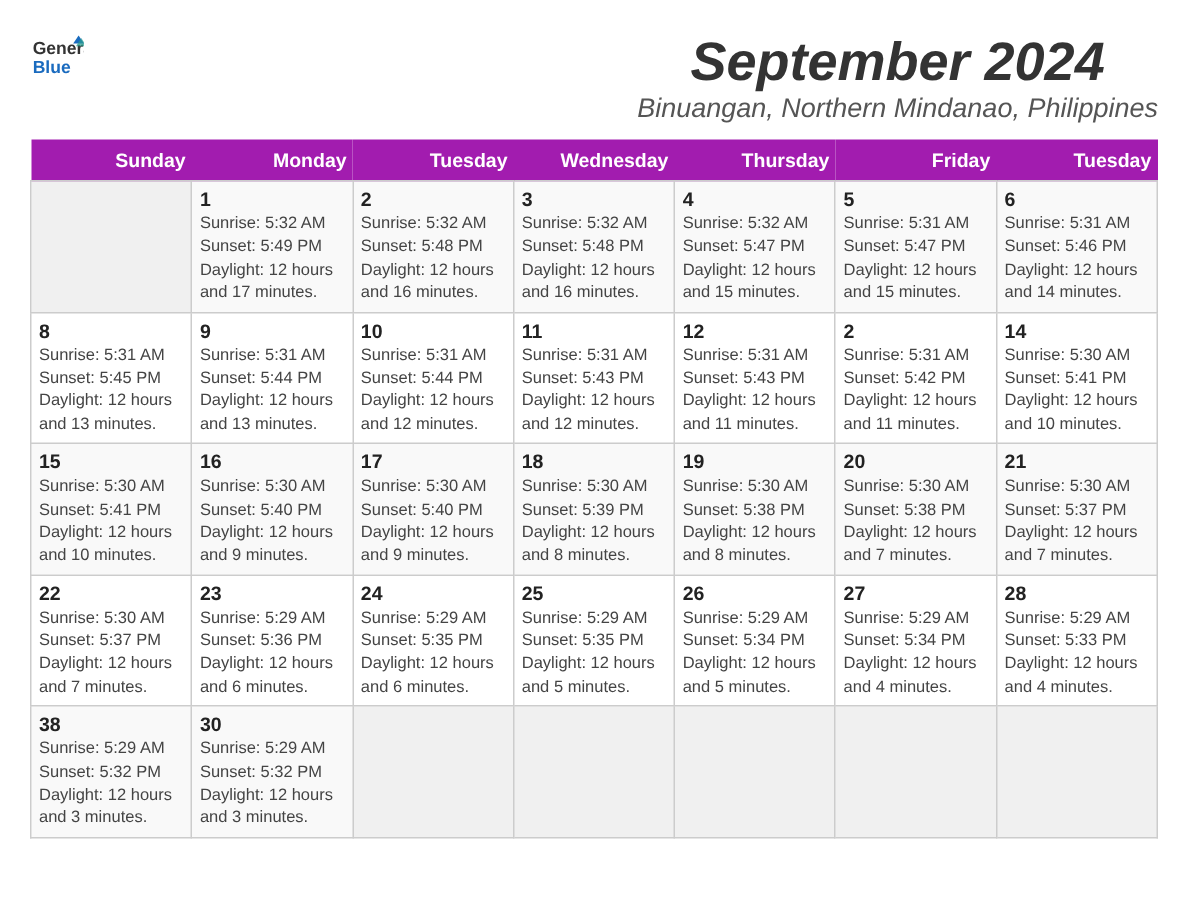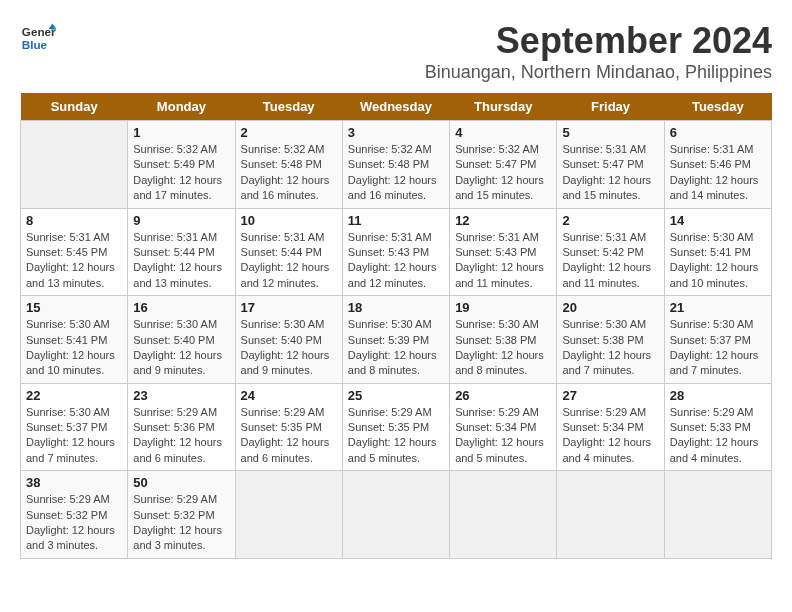--- a/index.html
+++ b/index.html
@@ -19,41 +19,42 @@
     .logo {
       display: flex;
       align-items: center;
       gap: 4px;
     }
     .logo-icon {
       width: 36px;
       height: 36px;
     }
     .title-area {
-      text-align: right;
+      text-align: center;
+      font-style: italic;
     }
     .month-title {
       font-size: 36px;
       font-weight: bold;
       color: #333;
     }
     .location-title {
       font-size: 18px;
       color: #555;
     }
     table {
       width: 100%;
       border-collapse: collapse;
       font-size: 11px;
     }
     thead tr th {
-      background-color: #a16207;
+      background-color: #a21caf;
       color: #fff;
       padding: 6px 4px;
-      text-align: center;
+      text-align: right;
       font-size: 13px;
       font-weight: bold;
     }
     tbody tr td {
       border: 1px solid #ccc;
       padding: 4px 5px;
       vertical-align: top;
       width: 14.28%;
       height: 80px;
       background: #fff;
@@ -167,21 +168,21 @@
         <td><span class="day-num">26</span>
 <span class="day-info">Sunrise: 5:29 AM<br>Sunset: 5:34 PM<br>Daylight: 12 hours and 5 minutes.</span></td>
         <td><span class="day-num">27</span>
 <span class="day-info">Sunrise: 5:29 AM<br>Sunset: 5:34 PM<br>Daylight: 12 hours and 4 minutes.</span></td>
         <td><span class="day-num">28</span>
 <span class="day-info">Sunrise: 5:29 AM<br>Sunset: 5:33 PM<br>Daylight: 12 hours and 4 minutes.</span></td>
       </tr>
       <tr>
         <td><span class="day-num">38</span>
 <span class="day-info">Sunrise: 5:29 AM<br>Sunset: 5:32 PM<br>Daylight: 12 hours and 3 minutes.</span></td>
-        <td><span class="day-num">50</span>
+        <td><span class="day-num">30</span>
 <span class="day-info">Sunrise: 5:29 AM<br>Sunset: 5:32 PM<br>Daylight: 12 hours and 3 minutes.</span></td>
         <td style="background: rgb(240, 240, 240);"></td>
         <td style="background: rgb(240, 240, 240);"></td>
         <td style="background: rgb(240, 240, 240);"></td>
         <td style="background: rgb(240, 240, 240);"></td>
         <td style="background: rgb(240, 240, 240);"></td>
       </tr>
     </tbody>
 </table>
 

